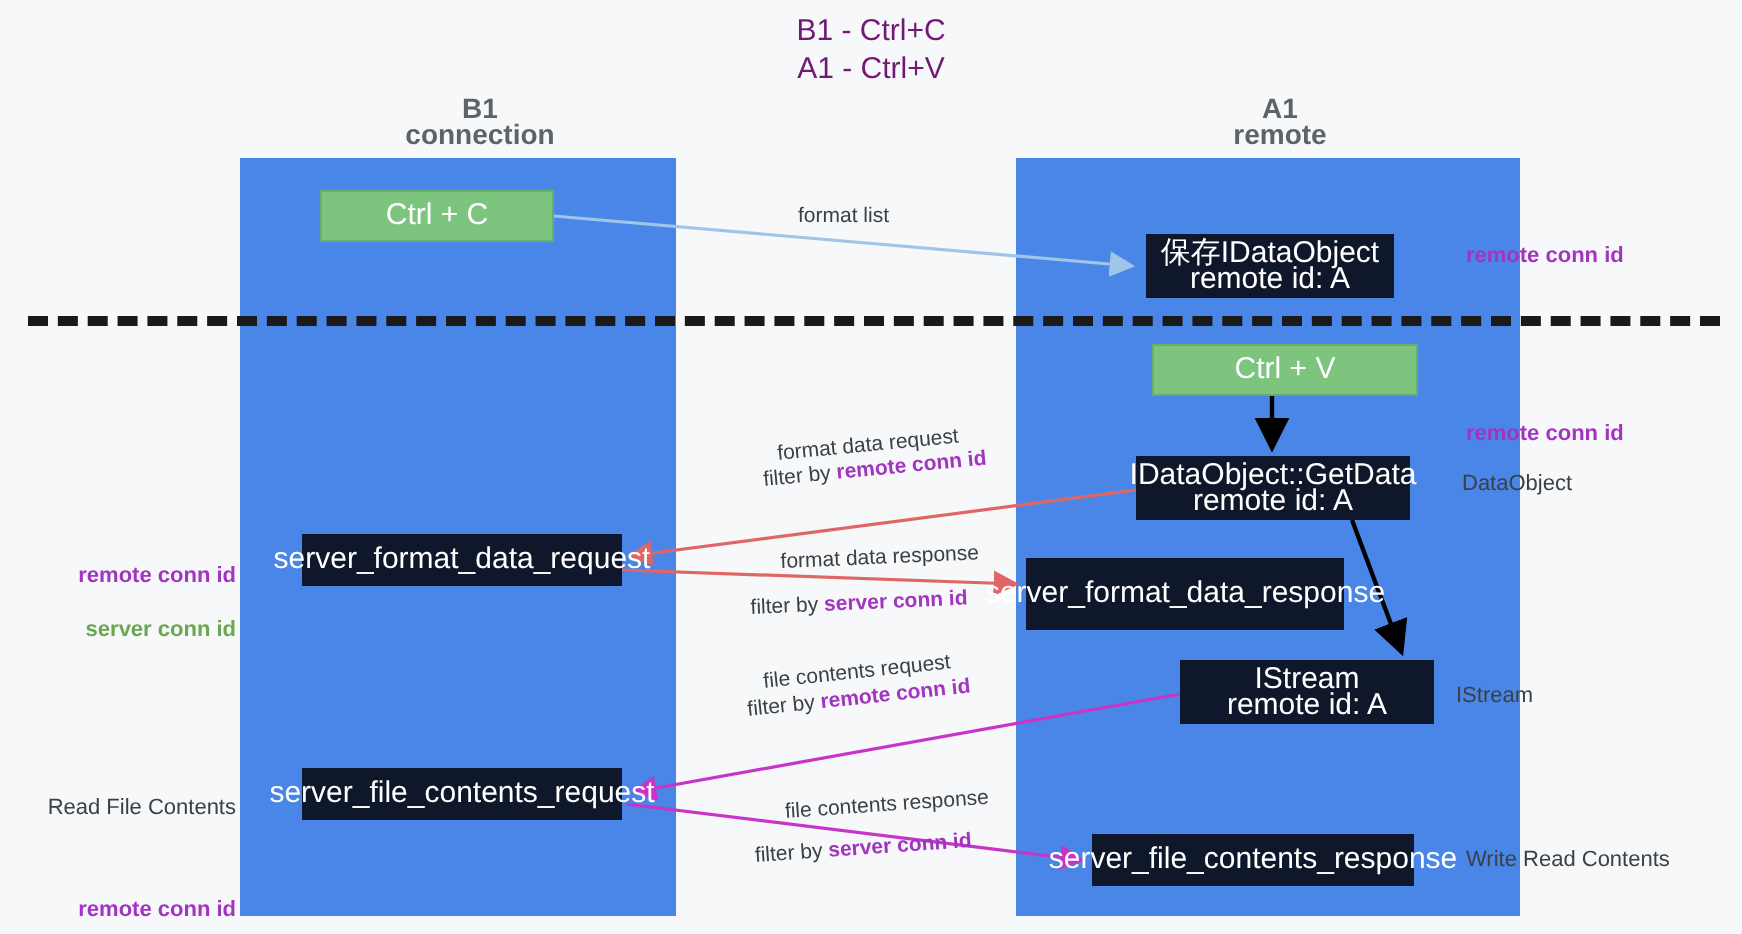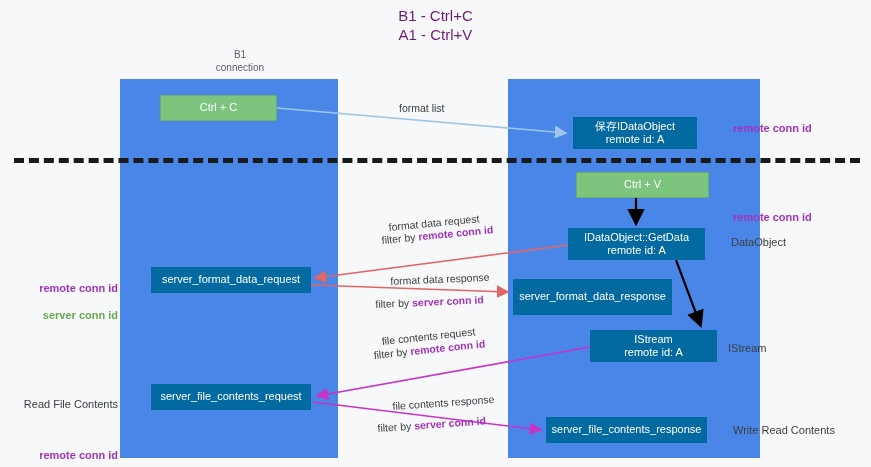--- a/index.html
+++ b/index.html
@@ -17,22 +17,23 @@
 
   
   #title{
     left:0;top:6px;width:871px;text-align:center;
     font-size:15px;line-height:19px;color:#701a75;
     white-space:pre-line;
   }
 
   
   .col-head{
-    text-align:center;font-size:10px;line-height:13px;color:#5f6368;
+    text-align:center;font-size:14px;line-height:13px;color:#5f6368;
     white-space:pre-line;
+    font-weight:bold;
   }
   #head-b1{left:150px;top:48px;width:180px;}
   #head-a1{left:550px;top:48px;width:180px;}
 
   
   .lane{background:#4a86e8;}
   #lane-b1{left:120px;top:79px;width:218px;height:379px;}
   #lane-a1{left:508px;top:79px;width:252px;height:379px;}
 
   
@@ -40,26 +41,26 @@
     left:14px;top:158px;width:846px;height:0;
     border-top:5px dashed #1a1a1a;
   }
 
   
   .node{
     box-sizing:border-box;
     display:flex;align-items:center;justify-content:center;
     text-align:center;
     color:#ffffff;
-    font-size:11px;line-height:13.5px;
+    font-size:15px;line-height:13.5px;
     white-space:pre-line;
     padding:2px 4px;
   }
   .node.green{background:#7dc47f;border:1px solid #66b06a;}
-  .node.orange{background:#0369a1;}
+  .node.orange{background:#0f172a;}
 
   
   #n-ctrlc   {left:160px;top:95px; width:117px;height:26px;}
   #n-idobj   {left:573px;top:117px;width:124px;height:32px;}
   #n-ctrlv   {left:576px;top:172px;width:133px;height:26px;}
   #n-getdata {left:568px;top:228px;width:137px;height:32px;}
   #n-sfdreq  {left:151px;top:267px;width:160px;height:26px;}
   #n-sfdresp {left:513px;top:279px;width:159px;height:36px;}
   #n-istream {left:590px;top:330px;width:127px;height:32px;}
   #n-sfcreq  {left:151px;top:384px;width:160px;height:26px;}
@@ -156,20 +157,22 @@
     </g>
   </svg>
 
   <div class="abs" id="divider"></div>
 
   <div class="abs" id="title">B1 - Ctrl+C
 A1 - Ctrl+V</div>
 
   <div class="abs col-head" id="head-b1">B1
 connection</div>
+  <div class="abs col-head" id="head-a1">A1
+remote</div>
 
   <div class="abs node green" id="n-ctrlc">Ctrl + C</div>
   <div class="abs node orange" id="n-idobj">保存IDataObject
 remote id: A</div>
   <div class="abs node green" id="n-ctrlv">Ctrl + V</div>
   <div class="abs node orange" id="n-getdata">IDataObject::GetData
 remote id: A</div>
   <div class="abs node orange" id="n-sfdreq">server_format_data_request</div>
   <div class="abs node orange" id="n-sfdresp">server_format_data_response</div>
   <div class="abs node orange" id="n-istream">IStream

